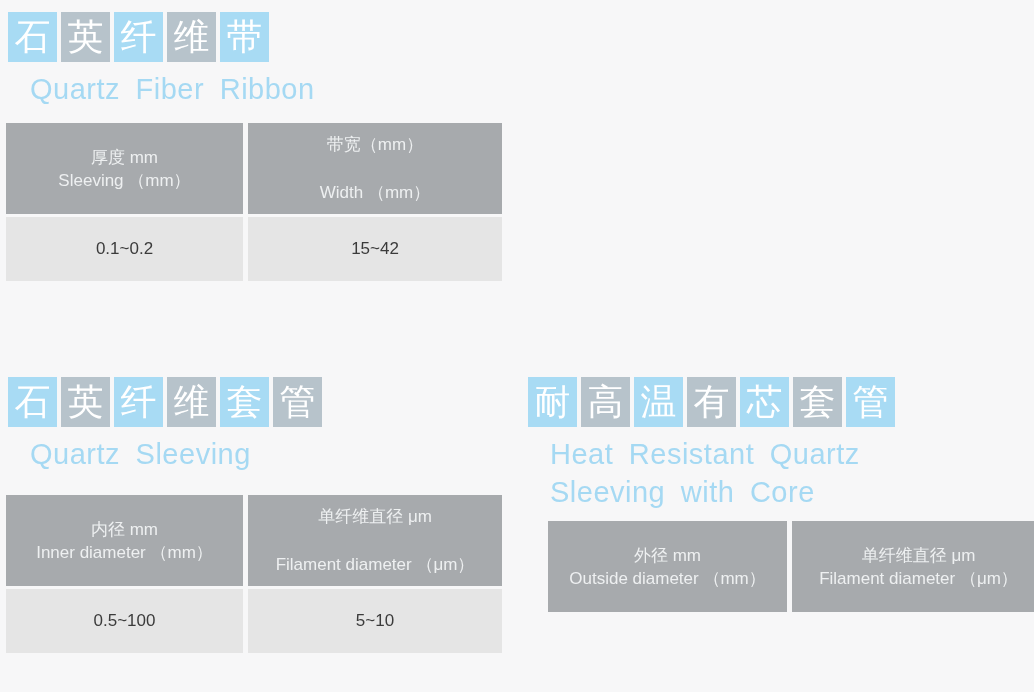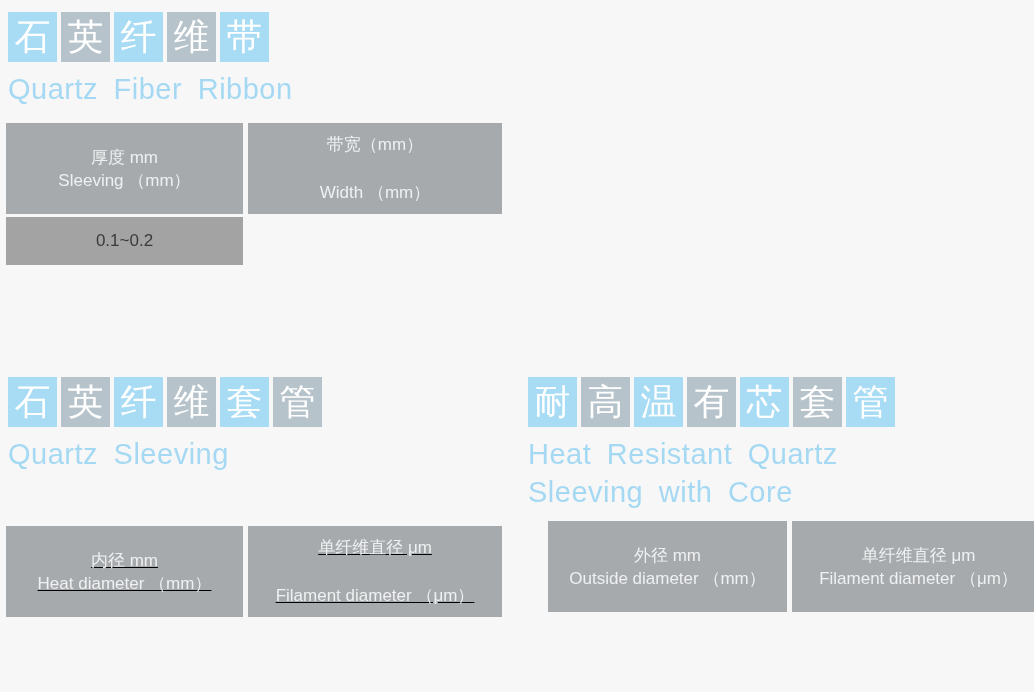--- a/index.html
+++ b/index.html
@@ -20,43 +20,43 @@
   }
   .tile:nth-child(odd)  { background:#a8dbf4; }
   .tile:nth-child(even) { background:#b7c3cb; }
   .subtitle {
     margin-top:8px;
     font-size:29px; font-weight:400;
     color:#a5d9f3;
     letter-spacing:0.5px; word-spacing:7px;
     line-height:38px;
   }
-  .subtitle span { display:block; }
+  .subtitle span { display:block;margin-left:22px; }
   .spec-table { position:absolute; display:flex; flex-direction:column; }
   .thead { display:flex; gap:5px; }
   .th {
     background:#a7aaad; height:91px;
     display:flex; flex-direction:column;
     align-items:center; justify-content:center;
     color:#eef0f1; font-size:17px; line-height:23px;
     font-weight:300; text-align:center;
   }
   .trow { display:flex; gap:5px; margin-top:3px; }
   .td {
-    background:#a3a3a3; height:48px;
+    background:#e5e5e5; height:64px;
     display:flex; align-items:center; justify-content:center;
     font-size:17px; color:#3b3b3b; 
   }
   .w1a { width:237px; } .w2a { width:254px;gap:25px; }
   .w1b { width:239px; } .w2b { width:253px; }
   #header-ribbon   { left:8px;   top:12px; }
   #header-sleeving { left:8px;   top:377px; }
   #header-core     { left:528px; top:377px; }
   #table-ribbon    { left:6px;   top:123px; }
-  #table-sleeving  { left:6px;   top:526px;text-decoration:underline; }
+  #table-sleeving  { left:6px;   top:495px; }
   #table-core      { left:528px; top:521px;margin-left:20px; }
 </style>
 </head>
 <body>
 
 <div class="section-header" id="header-ribbon">
   <div class="tiles">
     <div class="tile">石</div>
     <div class="tile">英</div>
     <div class="tile">纤</div>
@@ -74,20 +74,21 @@
       <div>厚度 mm</div>
       <div>Sleeving （mm）</div>
     </div>
     <div class="th w2a">
       <div>带宽（mm）</div>
       <div>Width （mm）</div>
     </div>
   </div>
   <div class="trow">
     <div class="td w1a">0.1~0.2</div>
+    <div class="td w2a">15~42</div>
   </div>
 </div>
 
 <div class="section-header" id="header-sleeving">
   <div class="tiles">
     <div class="tile">石</div>
     <div class="tile">英</div>
     <div class="tile">纤</div>
     <div class="tile">维</div>
     <div class="tile">套</div>
@@ -95,26 +96,30 @@
   </div>
   <div class="subtitle">
     <span>Quartz Sleeving</span>
   </div>
 </div>
 
 <div class="spec-table" id="table-sleeving">
   <div class="thead">
     <div class="th w1a">
       <div>内径 mm</div>
-      <div>Heat diameter （mm）</div>
+      <div>Inner diameter （mm）</div>
     </div>
     <div class="th w2a">
       <div>单纤维直径 μm</div>
       <div>Filament diameter （μm）</div>
     </div>
+  </div>
+  <div class="trow">
+    <div class="td w1a">0.5~100</div>
+    <div class="td w2a">5~10</div>
   </div>
 </div>
 
 <div class="section-header" id="header-core">
   <div class="tiles">
     <div class="tile">耐</div>
     <div class="tile">高</div>
     <div class="tile">温</div>
     <div class="tile">有</div>
     <div class="tile">芯</div>

